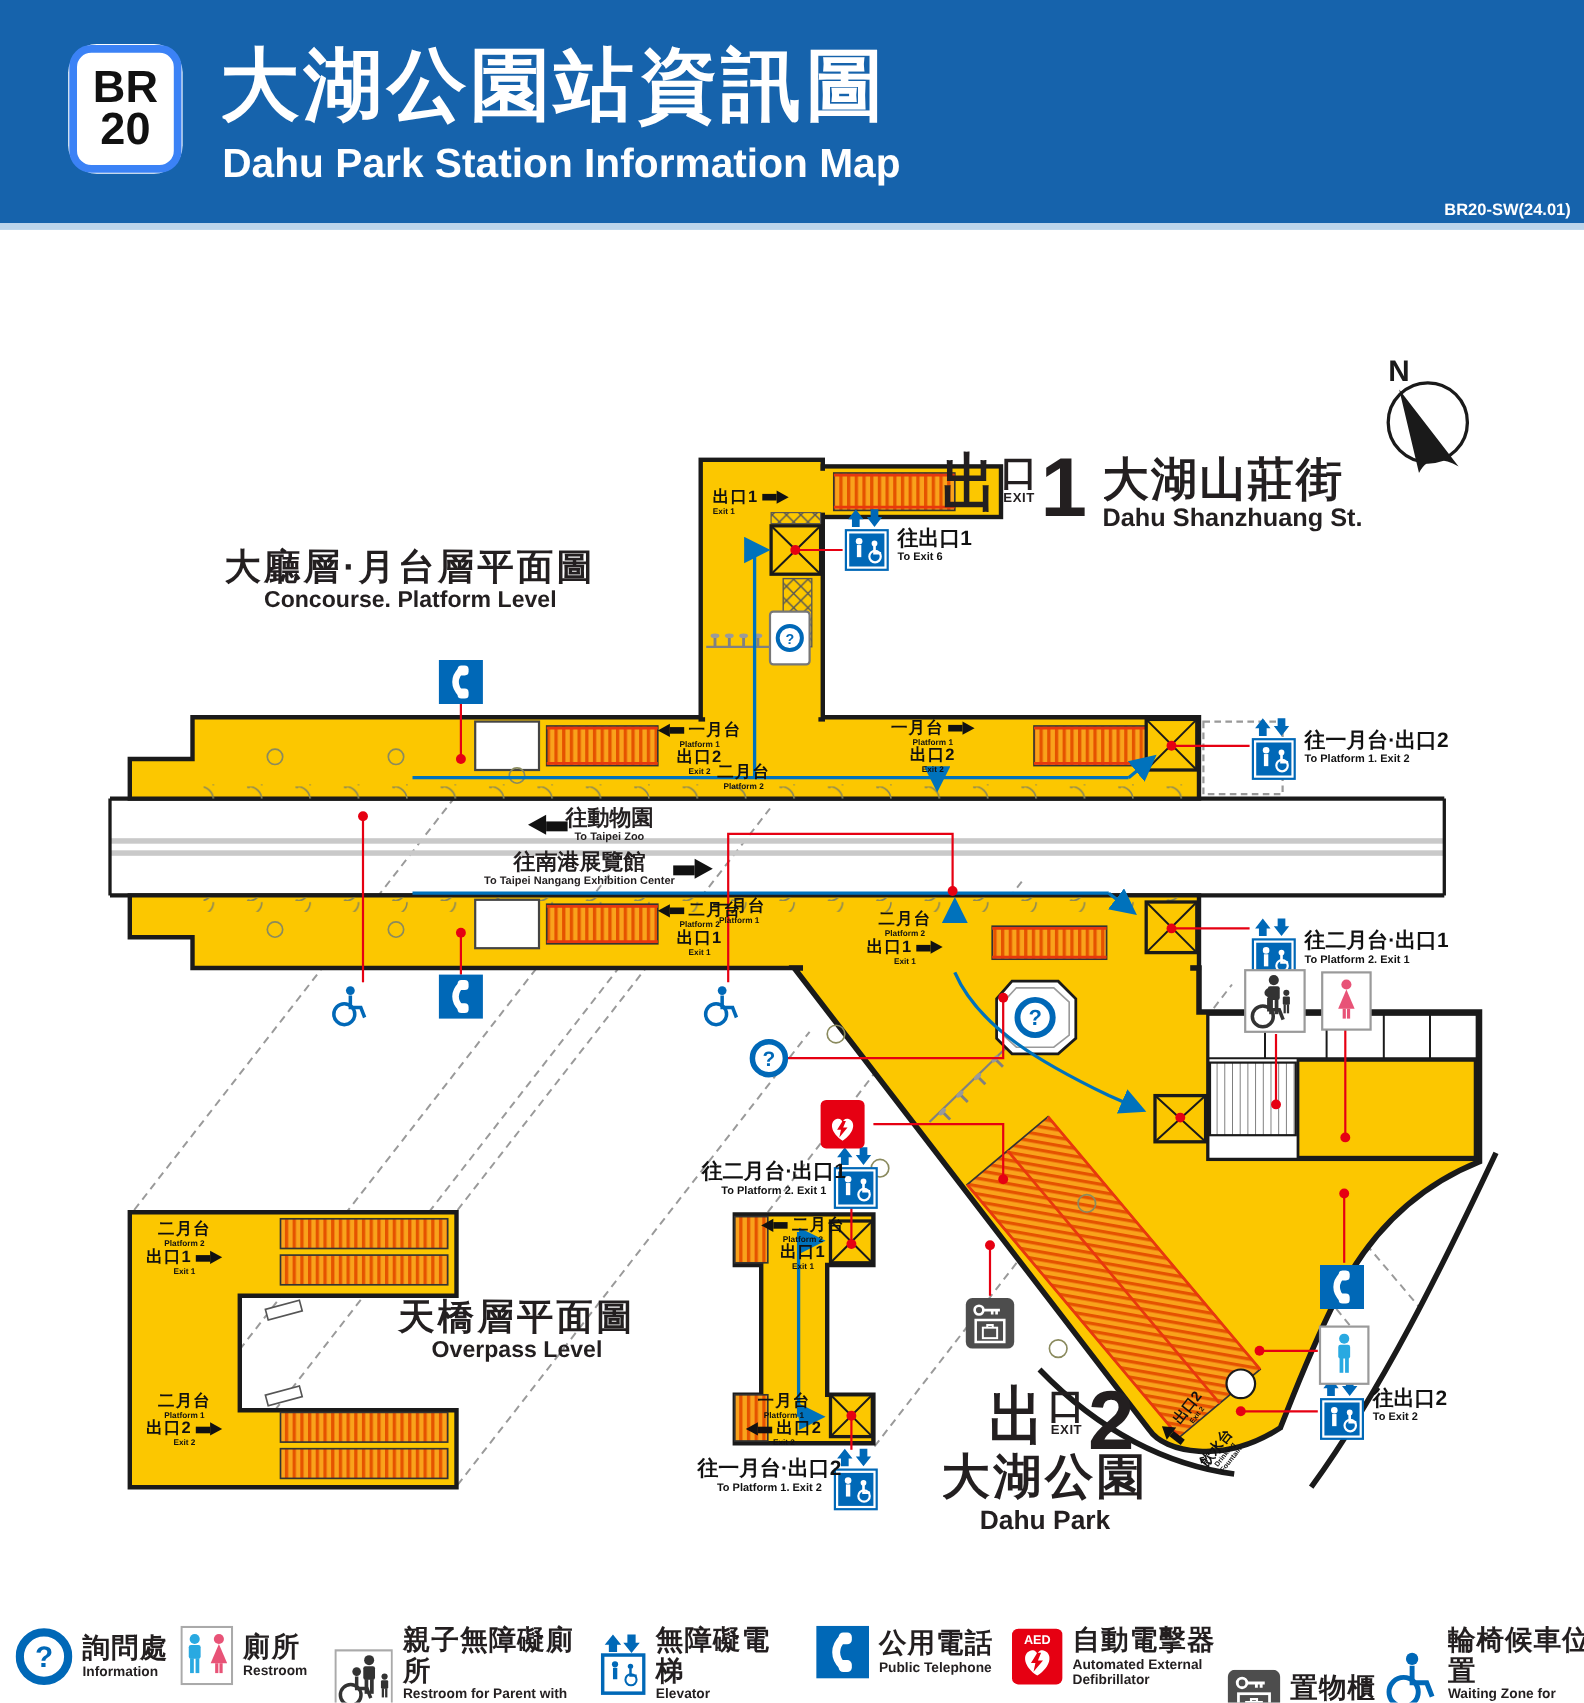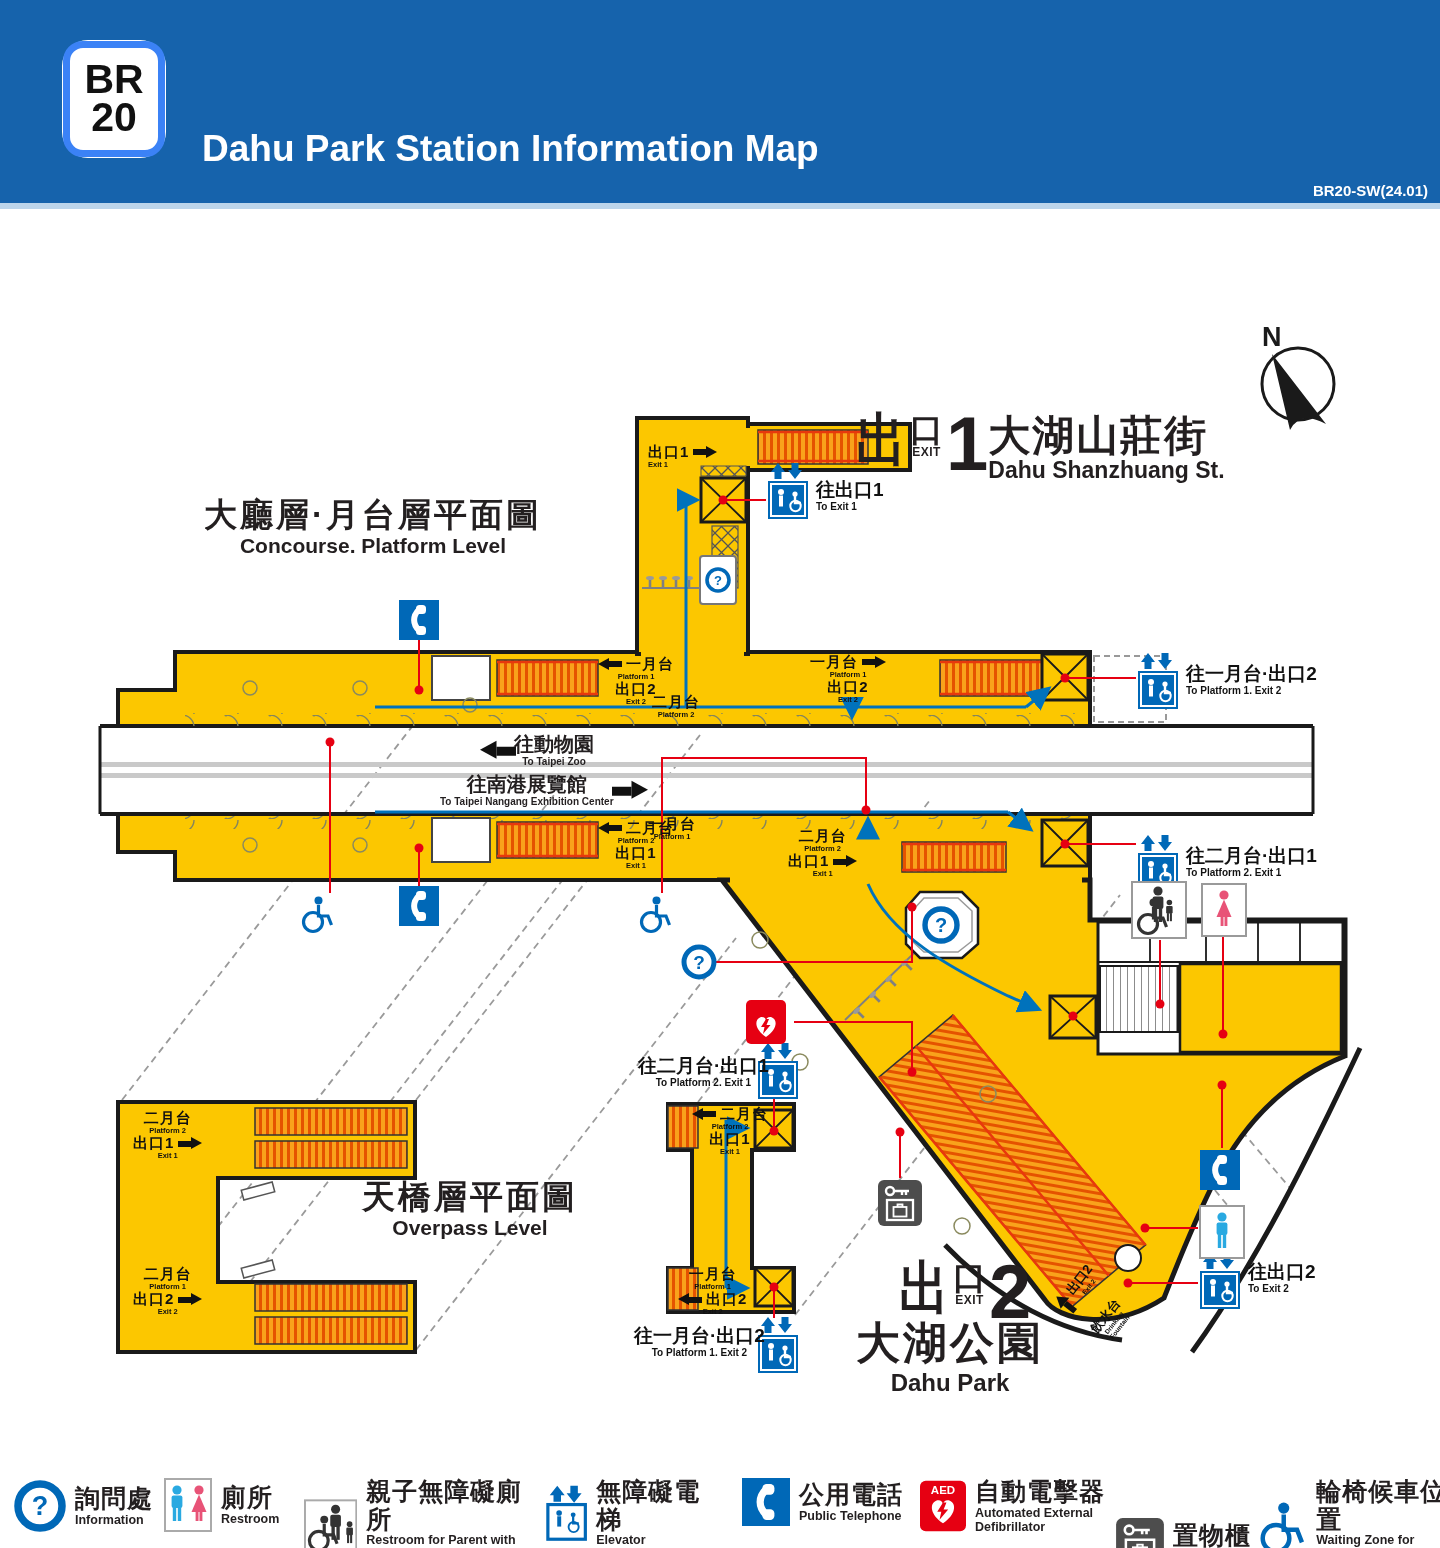--- a/index.html
+++ b/index.html
@@ -41,21 +41,21 @@
   .ar.u::before{content:"";position:absolute;left:4px;bottom:0;width:6px;height:13px;background:#111;}
   .ar.u::after{content:"";position:absolute;left:0;top:0;border-bottom:11px solid #111;border-left:7px solid transparent;border-right:7px solid transparent;}
   
   .exitg{position:absolute;display:flex;align-items:flex-start;color:#231f20;}
   .es{display:flex;align-items:flex-start;}
   .es .chu{font-size:58px;font-weight:900;line-height:.88;transform:scaleX(.85);}
   .es .col{display:flex;flex-direction:column;align-items:center;margin-left:0px;}
   .es .kou{font-size:33px;font-weight:900;line-height:.95;}
   .es .ex{font-size:12px;font-weight:bold;letter-spacing:.5px;}
   .es .num{font-size:76px;font-weight:800;line-height:.78;margin-left:3px;}
-  .street{line-height:1.05;}
+  .street{margin-left:14px;line-height:1.05;}
   .street .zh{font-size:42px;font-weight:bold;letter-spacing:2px;}
   .street .en{font-size:23px;font-weight:bold;}
   .rot{position:absolute;transform:rotate(-52deg);transform-origin:left top;color:#111;line-height:1.1;text-align:center;}
   .rot .cjk{font-size:13px;font-weight:bold;}
   .rot .en{font-size:6.5px;font-weight:bold;}
   
   .legend{position:absolute;left:14px;top:1478px;width:1412px;display:flex;align-items:flex-start;}
   .litem{display:flex;align-items:center;gap:9px;flex:0 0 auto;}
   .ltxt{line-height:1.1;}
   .ltxt .zh{font-size:25px;font-weight:bold;color:#231f20;letter-spacing:1px;}
@@ -66,20 +66,21 @@
 
 <div id="page">
 
   <div class="hdr">
     <div class="badge">
       <div class="badge-in">
         <span>BR</span>
         <span>20</span>
       </div>
     </div>
+    <div class="h-zh">大湖公園站資訊圖</div>
     <div class="h-en">Dahu Park Station Information Map</div>
     <div class="h-ver">BR20-SW(24.01)</div>
   </div>
   <div class="hdr-strip"></div>
 
   <svg width="1440" height="1548" viewBox="0 0 1440 1548" style="position:absolute;left:0;top:0;">
     <defs>
       <pattern id="esc" patternUnits="userSpaceOnUse" width="7" height="40">
         <rect width="7" height="40" fill="#F9A21B"></rect>
           <rect width="3" height="40" fill="#E55300"></rect>
@@ -574,21 +575,21 @@
     <div class="en">Platform 1</div>
     <div class="row">
         <span class="ar l"></span>
       <span class="cjk">出口2</span>
       </div>
     <div class="en">Exit 2</div>
   </div>
 
   <div class="elab" style="left:816px;top:480px;">
     <div class="cjk">往出口1</div>
-    <div class="en">To Exit 1</div>
+    <div class="en">To Exit 6</div>
   </div>
   <div class="elab" style="left:1186px;top:664px;">
     <div class="cjk">往一月台·出口2</div>
     <div class="en">To Platform 1. Exit 2</div>
   </div>
   <div class="elab" style="left:1186px;top:846px;">
     <div class="cjk">往二月台·出口1</div>
     <div class="en">To Platform 2. Exit 1</div>
   </div>
   <div class="elab" style="left:638px;top:1056px;">

